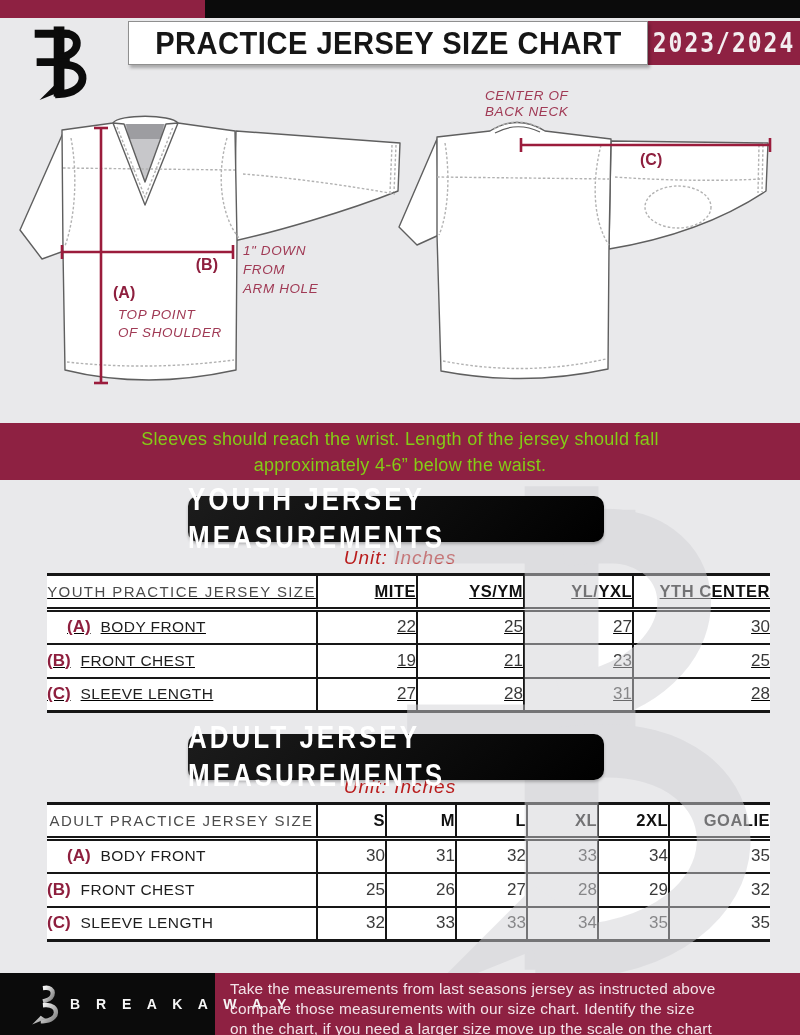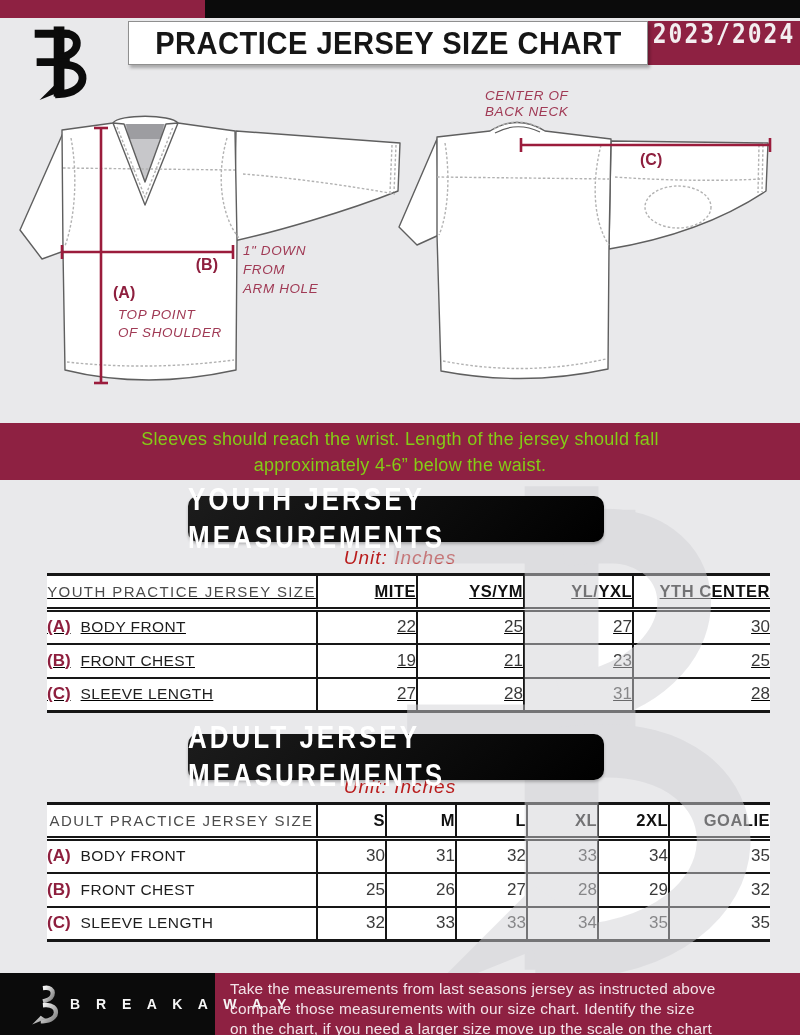--- a/index.html
+++ b/index.html
@@ -10,21 +10,21 @@
   .topstrip{position:absolute;top:0;left:0;width:800px;height:18px;background:#0b0b0b;z-index:2;}
   .topstrip .maroon{position:absolute;top:0;left:0;width:205px;height:18px;background:#8e2142;}
 
   
   .titlebox{position:absolute;left:128px;top:21px;width:520px;height:44px;background:#ffffff;
             border:1px solid #8f8f8f;box-shadow:2px 3px 3px rgba(0,0,0,.28);z-index:3;
             display:flex;align-items:center;justify-content:center;box-sizing:border-box;}
   .titlebox span{font-size:30px;font-weight:bold;color:#161616;letter-spacing:.5px;
             display:inline-block;transform:scale(.97,1.05);}
   .seasonbox{position:absolute;left:648px;top:21px;width:152px;height:44px;background:#8e2142;z-index:2;
-            display:flex;align-items:flex-start;justify-content:center;}
+            display:flex;align-items:center;justify-content:center;}
   .seasonbox span{font-family:"DejaVu Sans Mono","Liberation Mono",monospace;
             font-size:23px;font-weight:bold;color:#f3eef0;letter-spacing:2px;transform:scaleY(1.12);display:inline-block;}
   .toplogo{position:absolute;left:26px;top:25px;z-index:3;}
 
   
   .diagram{position:absolute;z-index:1;}
   .jersey-outline{fill:#ffffff;stroke:#5f5f5f;stroke-width:1.4;stroke-linejoin:round;}
   .seam{fill:none;stroke:#b2b2b2;stroke-width:1.4;stroke-dasharray:2.6 2;}
   .mline{stroke:#9b1c3c;stroke-width:2.6;fill:none;}
   .mlabel{font-family:"Liberation Sans",sans-serif;font-weight:bold;font-size:16px;fill:#8e1f3e;}
@@ -43,21 +43,21 @@
           font-stretch:condensed;display:inline-block;transform:scaleY(1.22);}
   .unit{position:absolute;left:0;width:800px;text-align:center;font-style:italic;font-size:19px;
           color:#b91c1c;letter-spacing:1px;z-index:2;}
 
   
   table.chart{position:absolute;left:47px;width:723px;border-collapse:collapse;table-layout:fixed;
           background:#ffffff;border-top:3px solid #161616;border-bottom:3px solid #161616;z-index:1;}
   table.chart th,table.chart td{padding:0;box-sizing:border-box;}
   table.chart thead th{height:35px;border-bottom:5px double #161616;}
   table.chart tbody td{height:34px;border-top:2px solid #161616;}
-  table.chart tbody tr:first-child td{border-top:none;}
+  table.chart tbody tr:first-child td{border-top:none;padding-left:20px;}
   table.chart th.size-col,table.chart td.val{border-left:2px solid #161616;text-align:right;vertical-align:middle;margin-left:24px;}
   th.rowhead-col{font-weight:normal;font-size:15px;color:#4c4c4c;letter-spacing:1.4px;text-align:center;
           vertical-align:middle;font-stretch:condensed;}
   th.size-col{font-size:16.5px;font-weight:bold;color:#111111;letter-spacing:.5px;font-stretch:condensed;}
   td.rowlabel{text-align:left;padding-left:48px;vertical-align:middle;}
   td.rowlabel .rkey{font-weight:bold;font-size:17px;color:#8e1f3e;}
   td.rowlabel .rlabel{font-size:15.5px;color:#1e1e1e;letter-spacing:.4px;margin-left:10px;font-stretch:condensed;}
   td.val{font-size:17px;color:#3a3a3a;font-stretch:condensed;}
 
   

